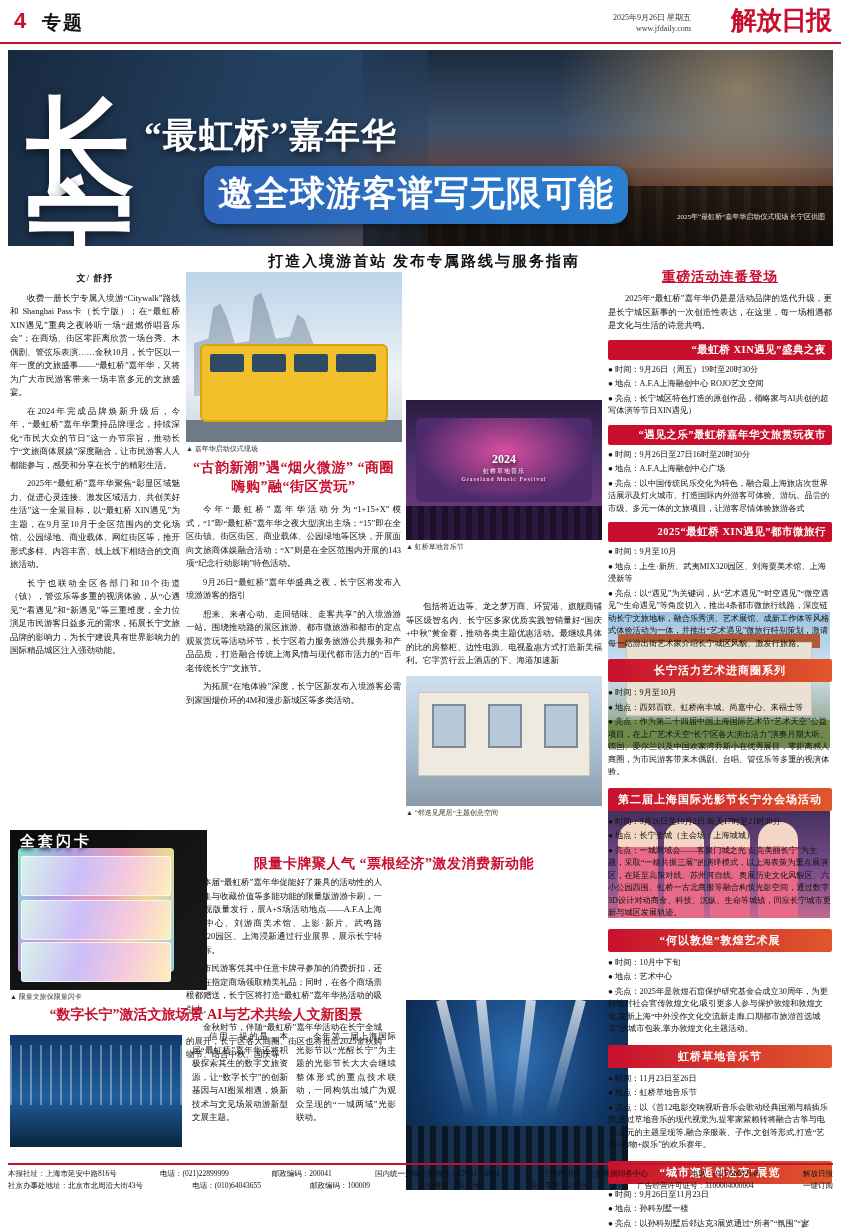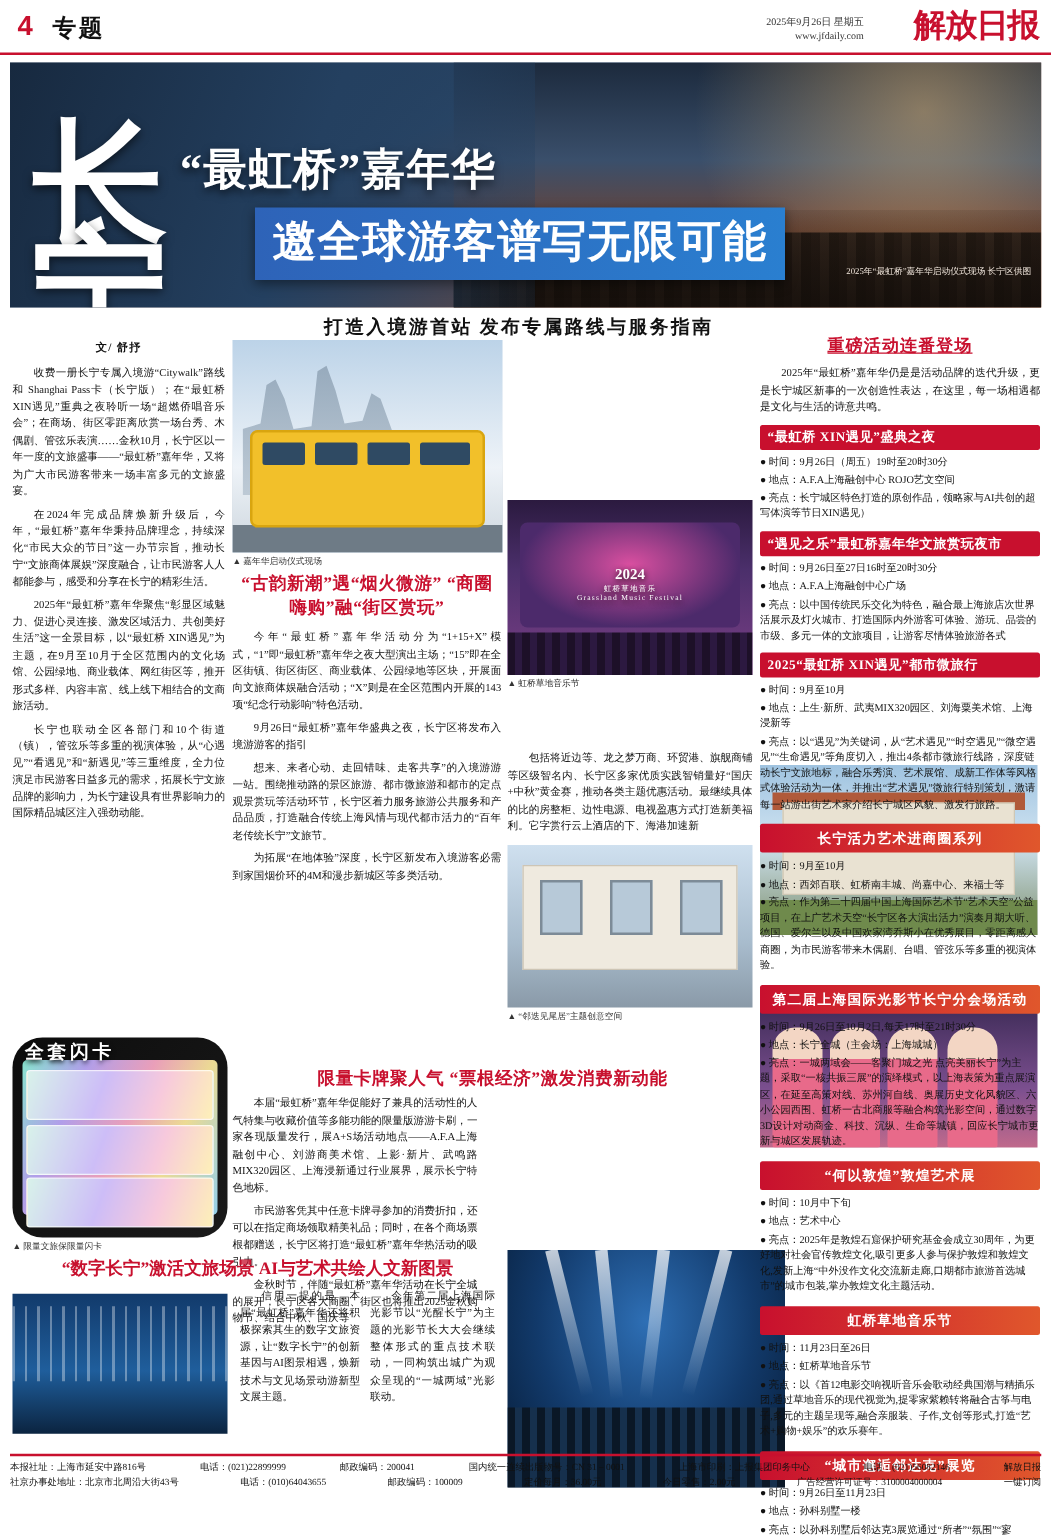--- a/index.html
+++ b/index.html
@@ -86,28 +86,29 @@
     text-shadow:0 3px 7px rgba(0,0,0,.6);
     letter-spacing:1px;
   }
   .hero-line2 {
     position:absolute; left:196px; top:116px;
     font-size:35px; font-weight:bold; color:#ffffff;
     background:linear-gradient(90deg,#2e63b8,#2a7fd0);
     padding:4px 14px 7px 14px;
     letter-spacing:1px;
     box-shadow:0 3px 9px rgba(0,0,0,.45);
+    border-radius:15px;
   }
   .hero-caption{
     position:absolute; right:8px; bottom:24px; width:200px;
     color:#f0e6dc; font-size:7px; line-height:10px; text-align:right;
   }
   .hero-sub {
     position:absolute; left:250px; top:252px; width:330px;
-    text-align:center; font-size:15px; font-weight:bold; letter-spacing:2px;
+    text-align:right; font-size:15px; font-weight:bold; letter-spacing:2px;
   }
 
   
   .col { position:absolute; font-size:8.5px; line-height:13.5px; text-align:justify; }
   .col p { margin:0 0 5px 0; text-indent:2em; }
 
   .c1 { left:10px; top:272px; width:170px; }
   .byline { font-size:9px; text-align:center; margin-bottom:6px; font-weight:bold; letter-spacing:1px;}
 
   .c2 { left:186px; top:452px; width:215px; }
@@ -167,23 +168,22 @@
   .stagebig .people{position:absolute;left:0;bottom:0;width:100%;height:64px;background:repeating-linear-gradient(90deg,#0a1726 0 6px,#16304d 6px 12px);}
 
   .artimg {
     left:406px; top:676px; width:196px; height:130px;
     background:linear-gradient(180deg,#cfe0ef,#a8bccd 60%,#8a9aa8);
   }
   .artimg .wall{position:absolute;left:12px;top:16px;width:172px;height:84px;background:#efeadf;border:1px solid #cdc5b5;}
   .artimg .frame{position:absolute;top:28px;width:34px;height:44px;background:#b7c9d8;border:2px solid #7d8b97;}
 
   .cards {
-    left:10px; top:830px; width:172px; height:160px;
+    left:10px; top:830px; width:197px; height:160px;
     background:linear-gradient(135deg,#0d0d0d 0%,#1a1a1a 100%);
-    border-radius:24px;
   }
   .cards .holo{position:absolute;left:8px;top:18px;width:156px;height:124px;
     background:linear-gradient(115deg,#8ef0d8,#b9a6f5 25%,#f5a6c2 50%,#f7e59a 72%,#9ad9f5 100%);
     border-radius:4px; opacity:.95;}
   .cards .cardrow{position:absolute;height:40px;width:150px;left:11px;background:linear-gradient(110deg,#d8f2ea,#cdbdf7 40%,#f7c9dc 70%,#fdf0b8);border:1px solid rgba(255,255,255,.7);border-radius:3px;}
   .cards .label{position:absolute;left:10px;top:2px;color:#fff;font-size:15px;font-weight:bold;letter-spacing:3px;text-shadow:0 2px 4px #000;}
 
   .carnival {
     left:10px; top:1035px; width:172px; height:112px;
     background:linear-gradient(180deg,#123a6b,#1f5e9c 55%,#0b2440);
@@ -193,21 +193,21 @@
 
   
   .rail { position:absolute; left:608px; top:268px; width:224px; }
   .rail h2 {
     margin:0 0 6px 0; font-size:13.5px; color:#c8102e; font-weight:bold;
     text-align:center; letter-spacing:1px;text-decoration:underline;
   }
   .rail p { font-size:8.5px; line-height:13.5px; text-align:justify; margin:0 0 6px 0; text-indent:2em;}
   .ev-title {
     background:#c8102e; color:#fff; font-size:10.5px; font-weight:bold;
-    padding:3px 6px; margin:7px 0 4px 0; letter-spacing:.5px; text-align:left;
+    padding:3px 6px; margin:7px 0 4px 0; letter-spacing:.5px; text-align:right;
     border-radius:2px;
   }
   .ev-line { font-size:8.2px; line-height:12.5px; margin:0 0 2px 0; }
   .sec-head {
     background:linear-gradient(90deg,#c8102e,#e0572c);
     color:#fff; font-size:11px; font-weight:bold; text-align:center;
     padding:4px 0; margin:9px 0 5px 0; letter-spacing:1px; border-radius:2px;
   }
   .lower-head {
     position:absolute; left:8px; top:1163px; width:825px;

